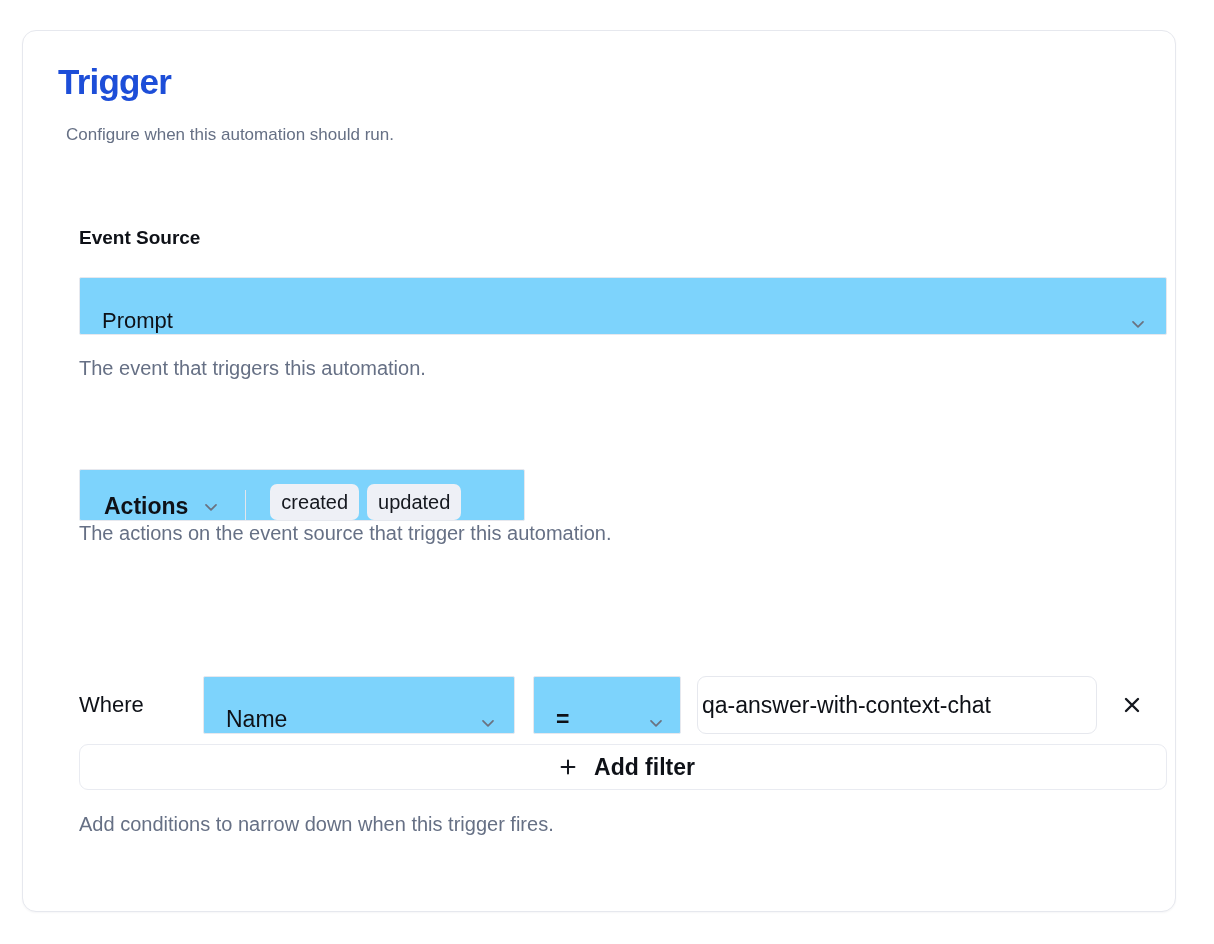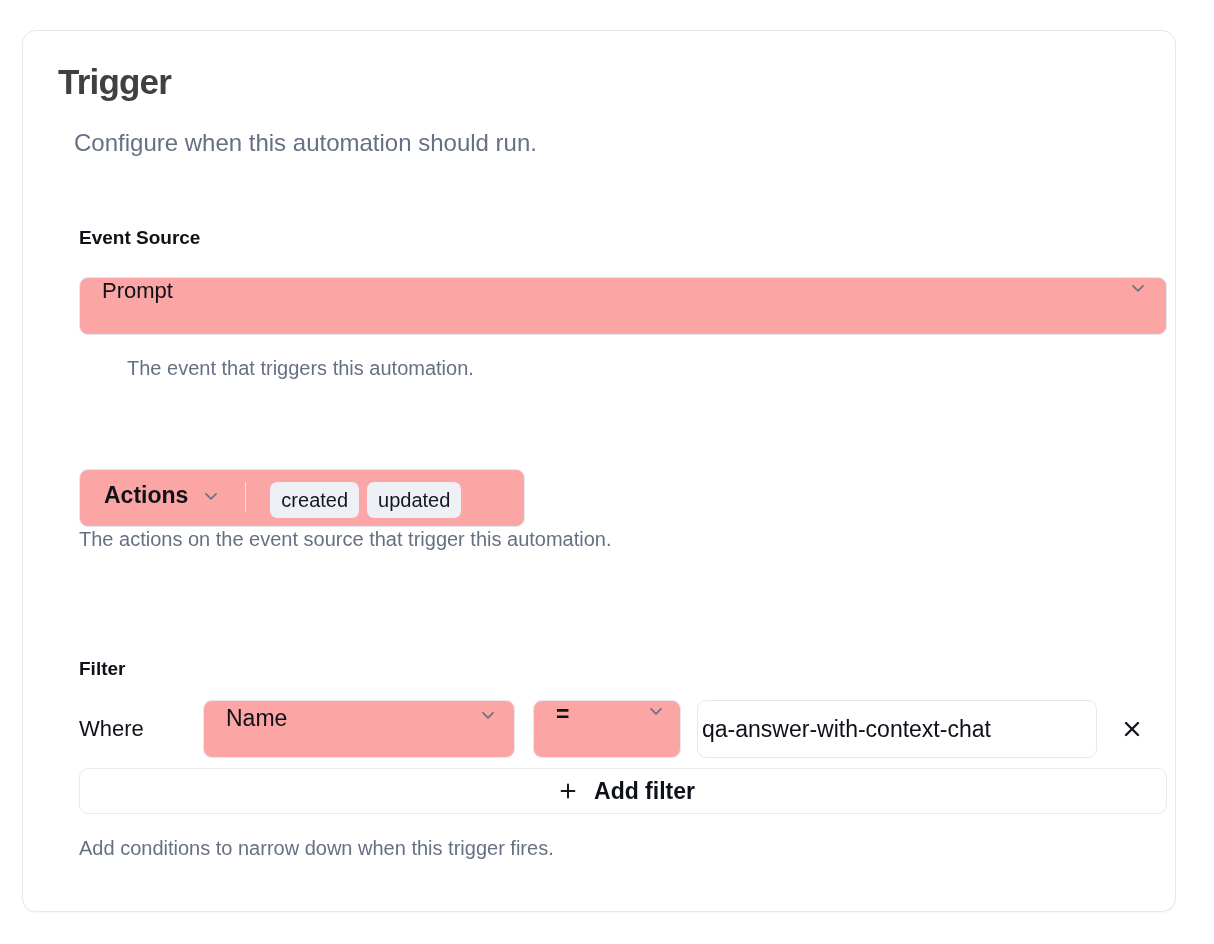--- a/index.html
+++ b/index.html
@@ -36,51 +36,51 @@
   }
 
   
   .card-title {
     margin: 0;
     padding-top: 30px;
     font-size: 35px;
     line-height: 42px;
     font-weight: 700;
     letter-spacing: -0.8px;
-    color: #404040;
+    color: #1d4ed8;
   }
   .card-subtitle {
-    margin: 16px;
+    margin: 8px;
     padding-top: 11px;
-    font-size: 24px;
+    font-size: 17px;
     line-height: 26px;
     font-weight: 400;
     color: #667085;
   }
 
   .field-label {
     font-size: 19px;
     line-height: 24px;
     font-weight: 700;
     color: #0e1117;
   }
   .field-help {
     font-size: 20px;
     line-height: 25px;
     font-weight: 400;
     color: #667085;
   }
 
   
   .control {
-    background: #fca5a5;
+    background: #7dd3fc;
     border: 1px solid #e6e8ee;
-    border-radius: 9px;
-    display: flex;
-    align-items: flex-start;
+    border-radius: 2px;
+    display: flex;
+    align-items: flex-end;
     color: #0e1117;
   }
 
   .chev {
     display: inline-block;
     width: 20px;
     height: 20px;
     flex: none;
   }
   .chev svg { display: block; width: 20px; height: 20px; }
@@ -88,28 +88,28 @@
   
   .event-source-wrap { position: absolute; left: 56px; top: 195px; width: 1062px; }
   .event-source-select {
     margin-top: 27px;
     width: 1088px;
     height: 58px;
     padding: 0 18px 0 22px;
     justify-content: space-between;
     font-size: 22px;
   }
-  .event-source-help { margin-top: 21px; margin-left: 48px; }
+  .event-source-help { margin-top: 21px; }
 
   
   .event-action-wrap { position: absolute; left: 56px; top: 411px; width: 1062px; }
   .event-action-control {
     margin-top: 27px;
     width: 446px;
-    height: 58px;
+    height: 52px;
     padding: 12px 14px 0 24px;
     gap: 8px;
     font-size: 22px;
   }
   .actions-trigger {
     display: flex;
     align-items: center;
     gap: 13px;
     font-weight: 700;
     font-size: 23px;
@@ -263,21 +263,20 @@
         <span class="badges">
           <span class="badge">created</span>
           <span class="badge">updated</span>
         </span>
       </div>
 
       <div class="field-help event-action-help">The actions on the event source that trigger this automation.</div>
     </div>
 
     <div class="filter-wrap">
-      <div class="field-label">Filter</div>
 
       <div class="filter-row">
         <span class="where-label">Where</span>
 
         <div class="control filter-field-select">
           <span>Name</span>
           <span class="chev">
             <svg viewBox="0 0 24 24" fill="none" stroke="#6b7280" stroke-width="2.1" stroke-linecap="round" stroke-linejoin="round">
                 <path d="M6 9.5l6 6 6-6"></path>
               </svg>

